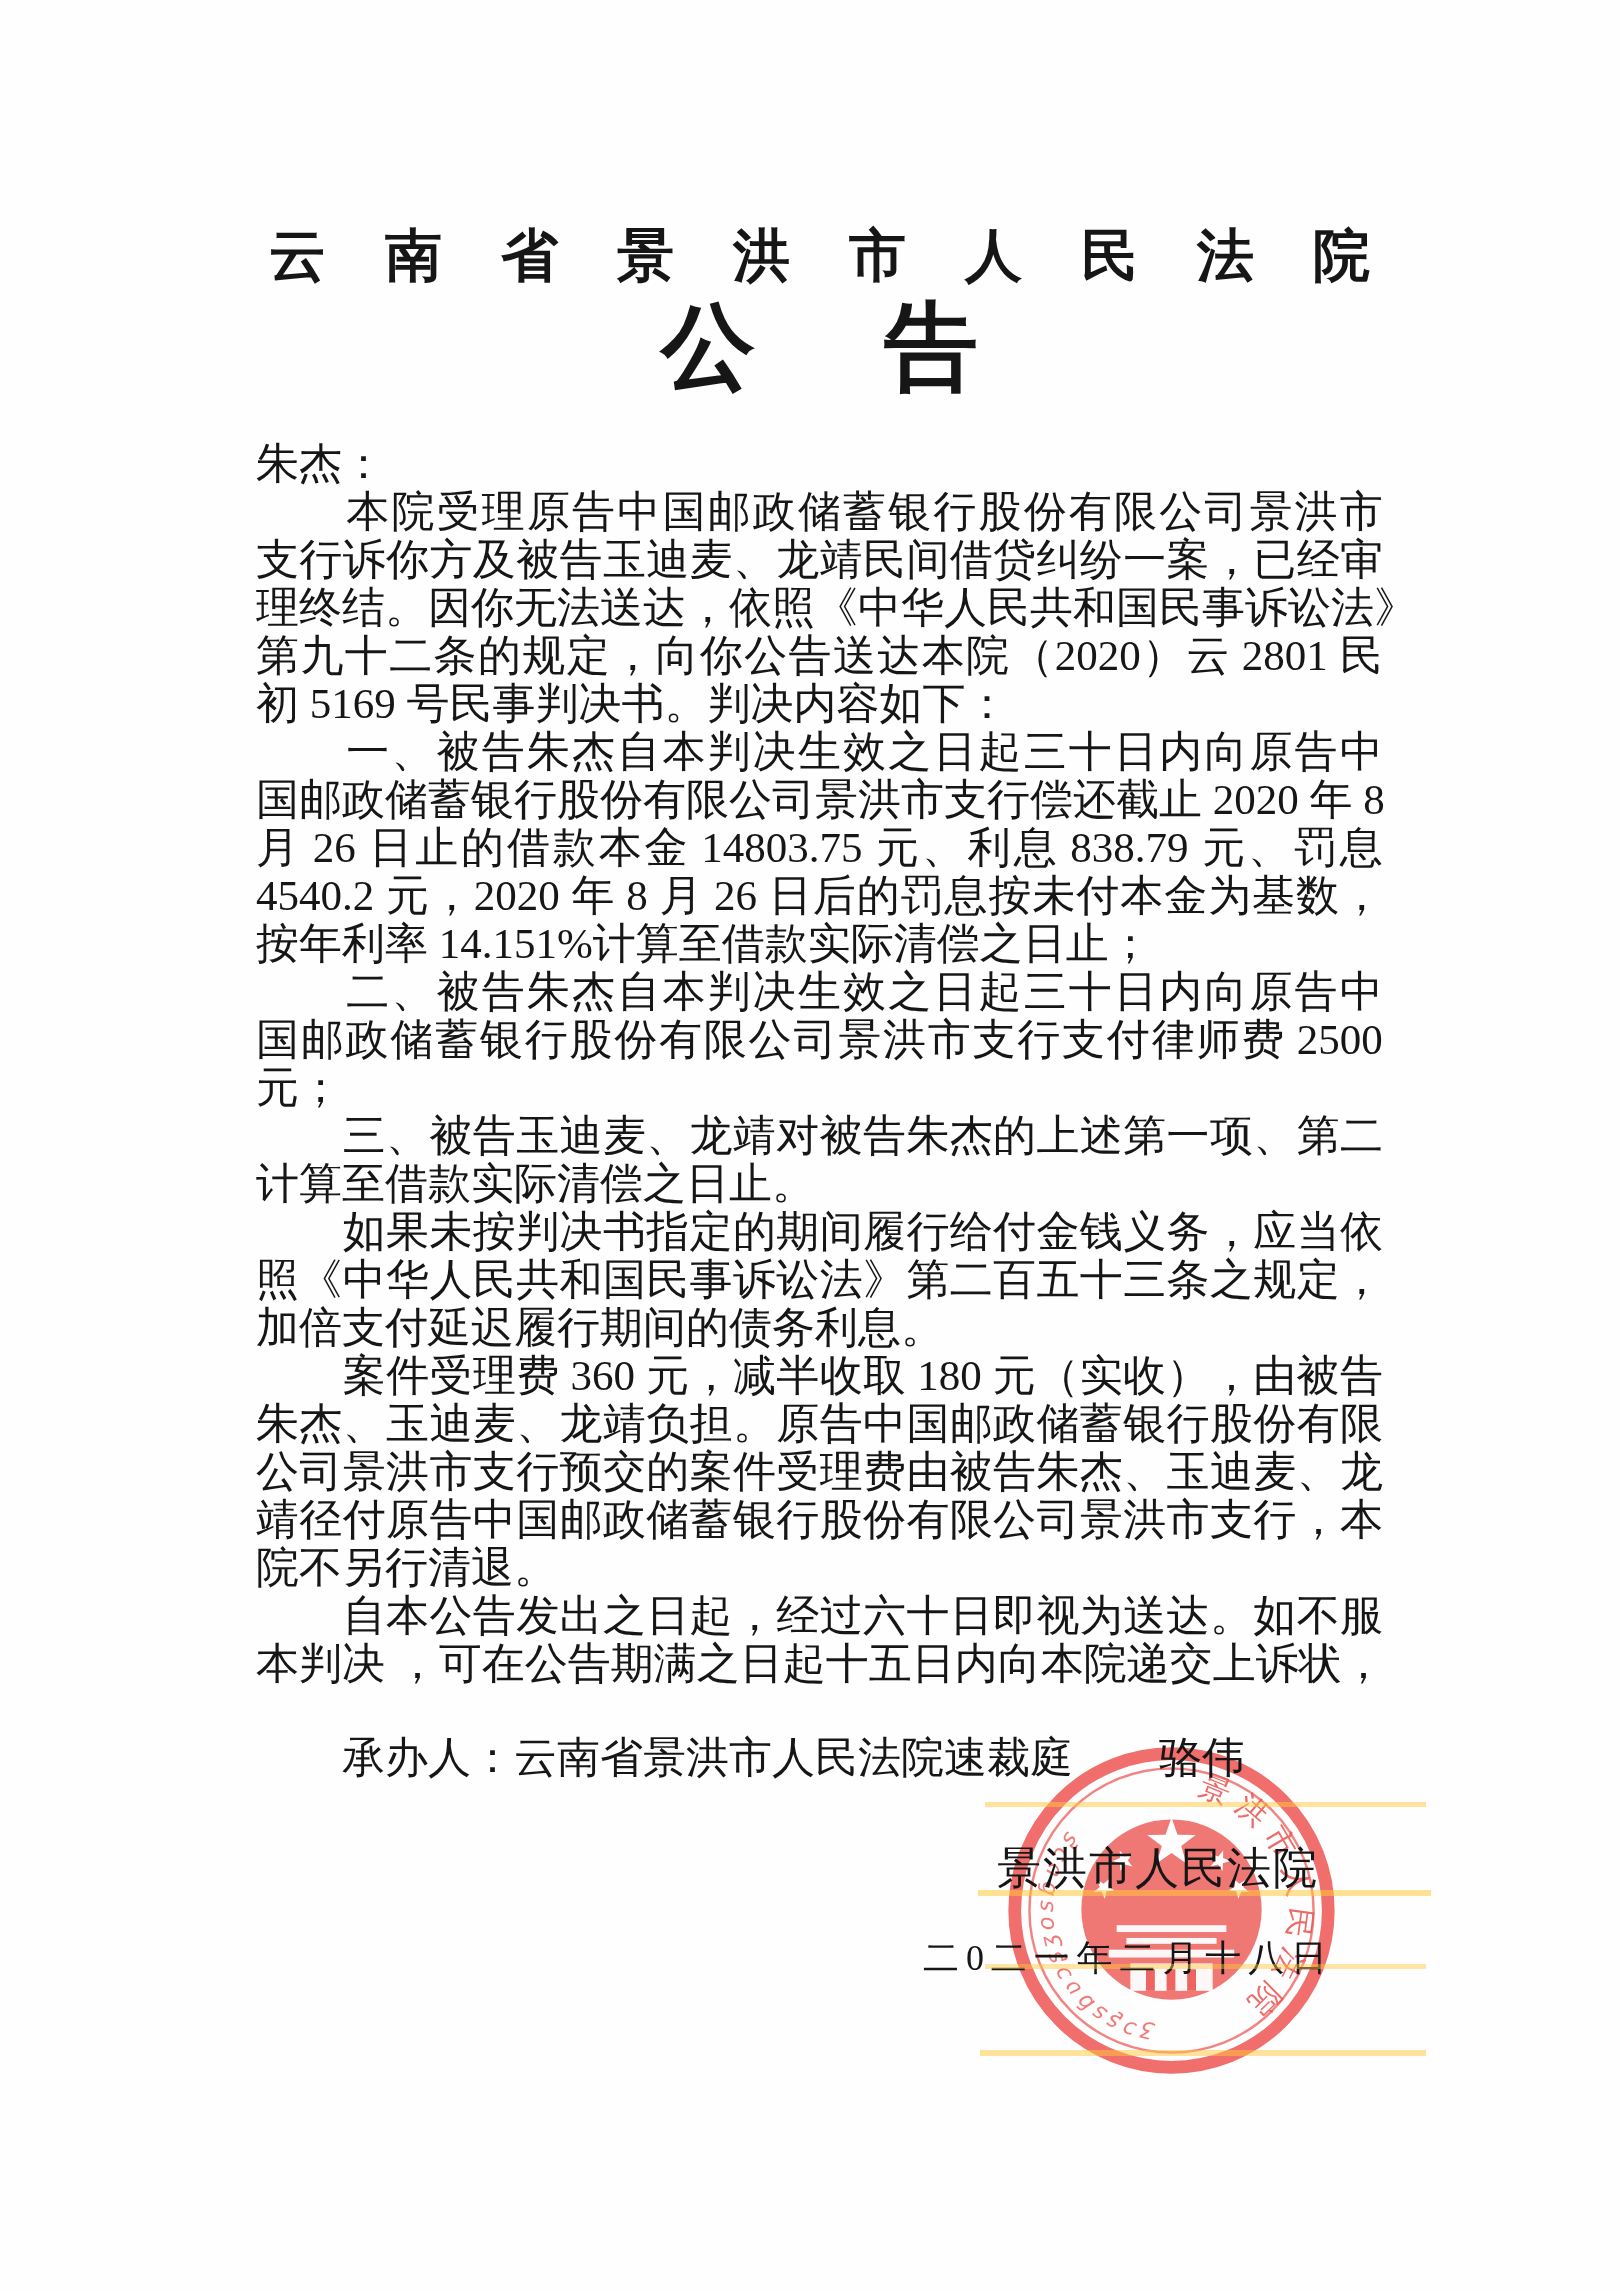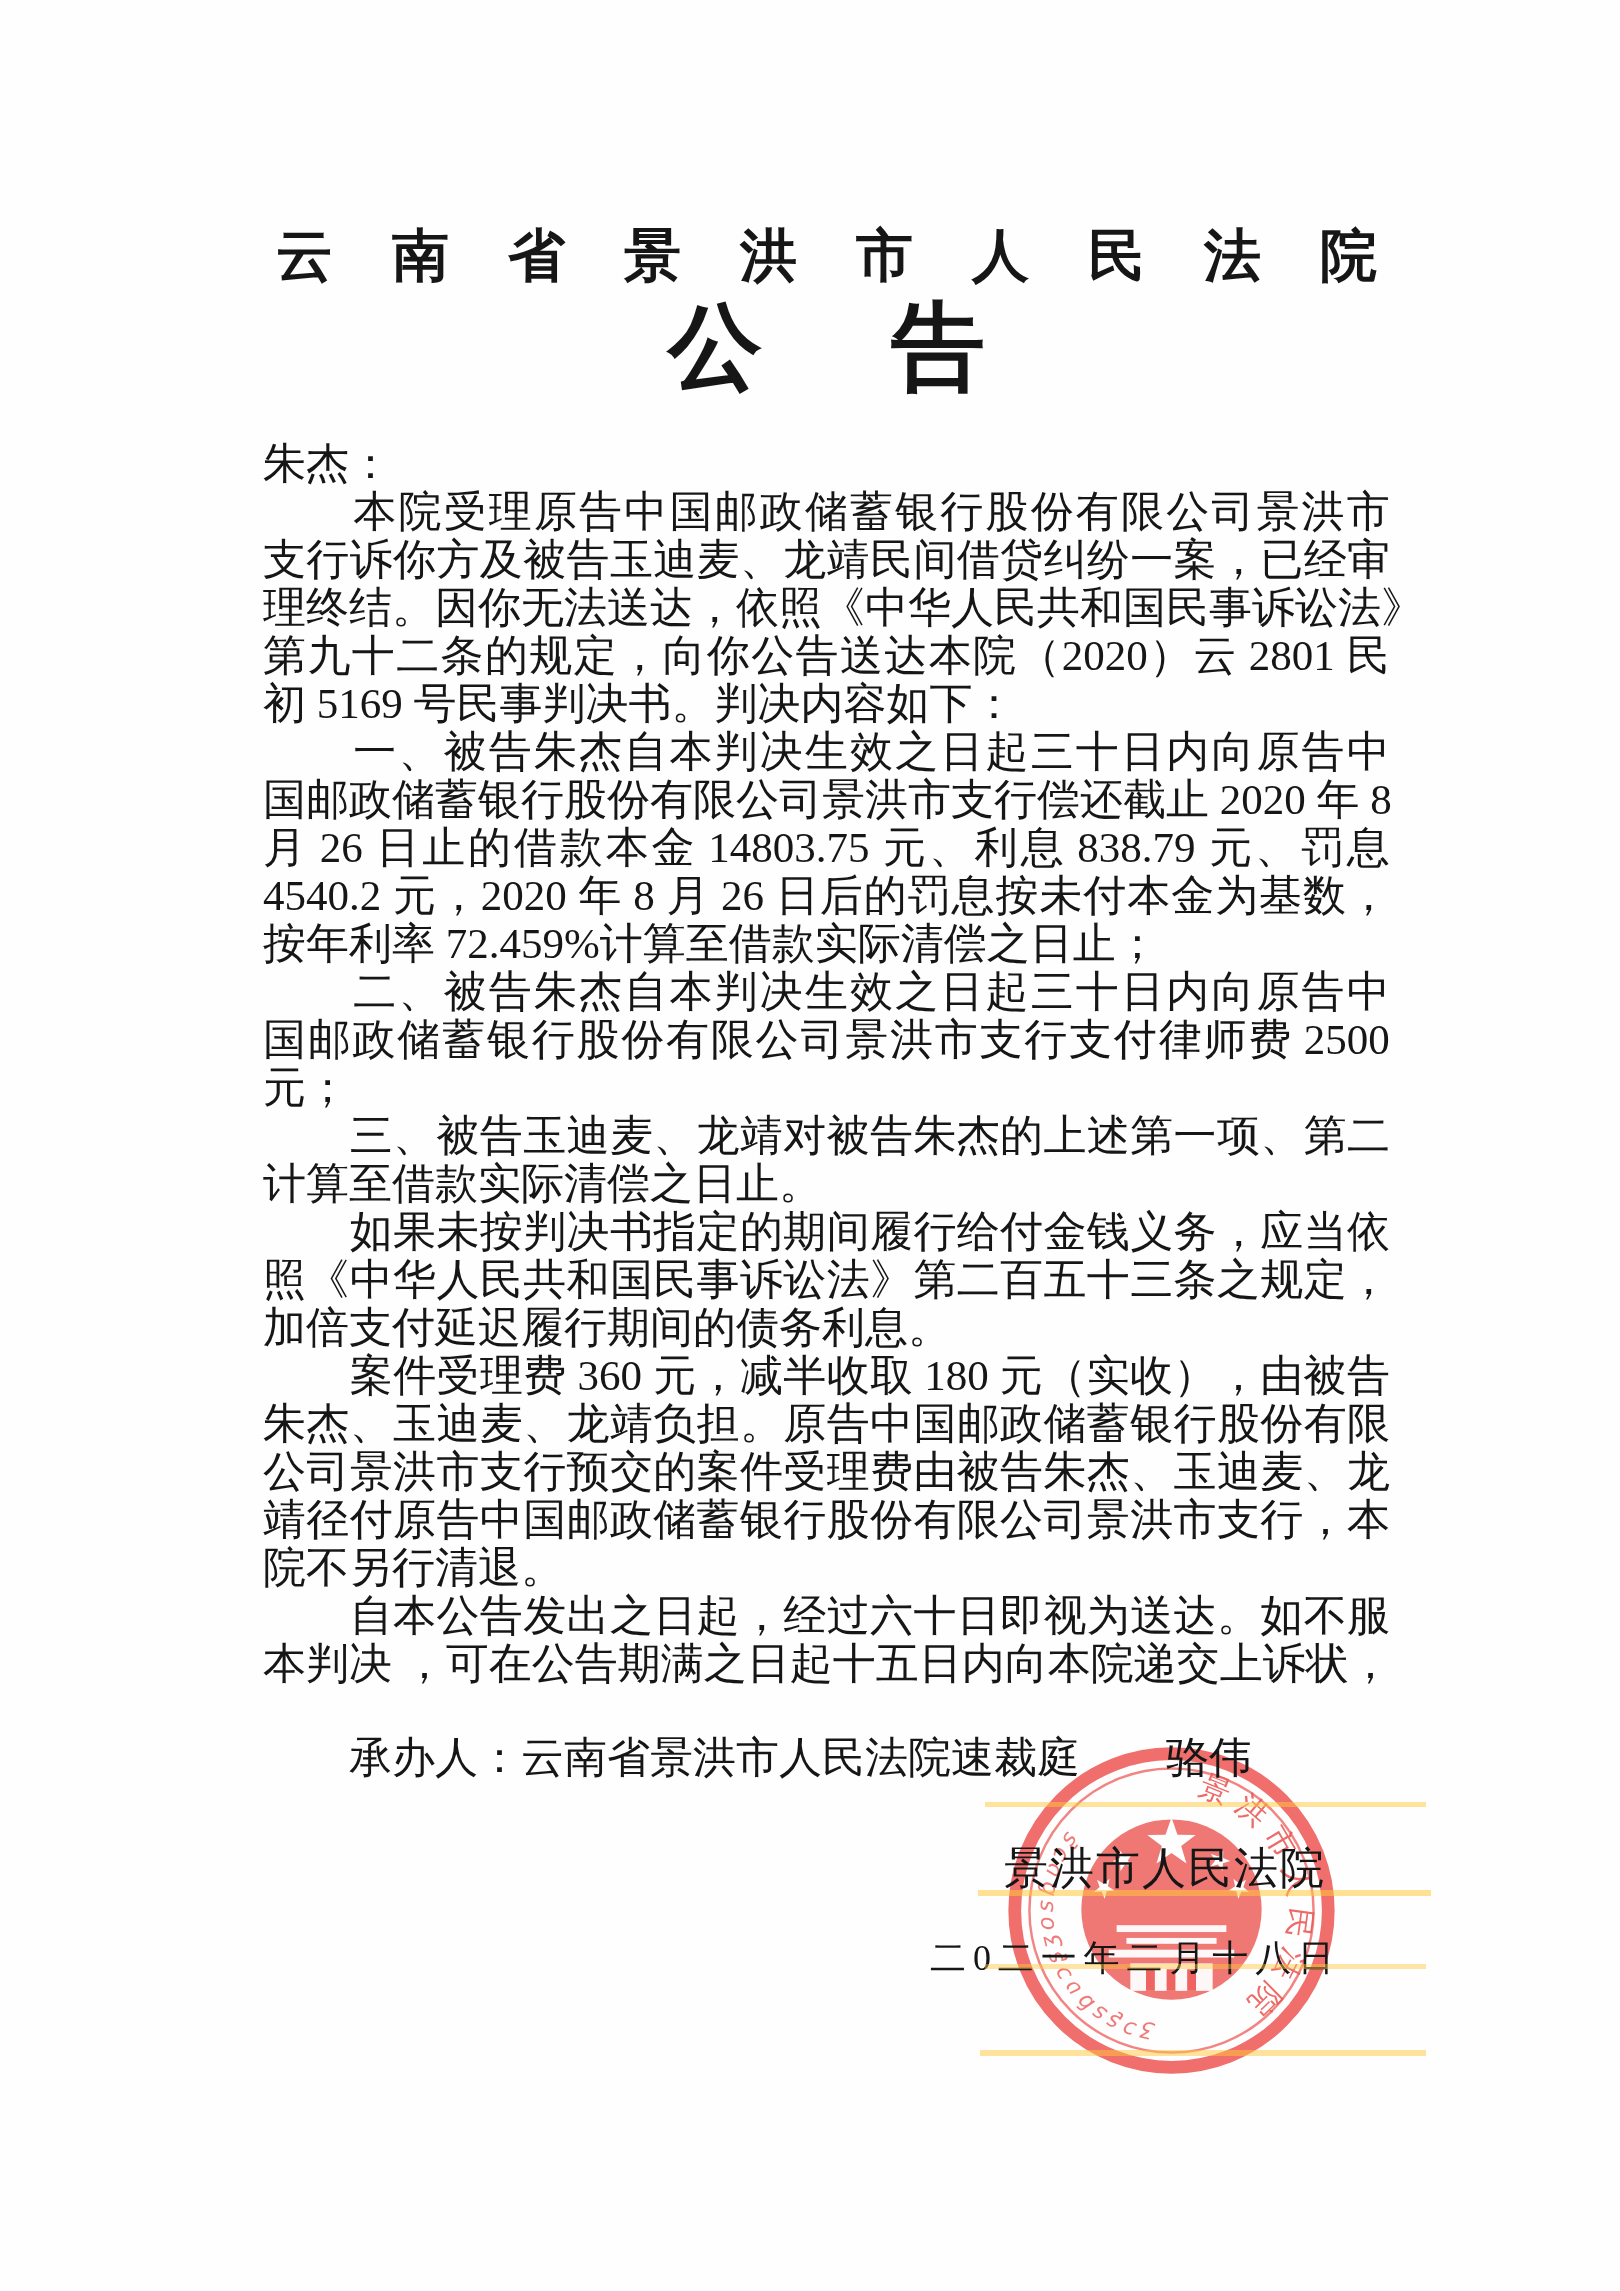--- a/index.html
+++ b/index.html
@@ -7,21 +7,21 @@
     position:relative;
     width:1620px;height:2292px;
     margin:0 auto;
     background:#fefefe;
     overflow:hidden;
     font-family:"Liberation Serif","DejaVu Serif",serif;
     color:#161616;
   }
   .content{
     position:absolute;
-    left:263px;top:223px;
+    left:256px;top:223px;
     width:1127px;
   }
   .court-title{
     text-align:center;
     height:65px;line-height:65px;
     font-family:"Liberation Sans","DejaVu Sans",sans-serif;
     font-weight:bold;
     font-size:57px;
     white-space:nowrap;
   }
@@ -100,21 +100,21 @@
         <div class="line">朱杰：</div>
         <div class="line justify"><span>　</span><span>　</span><span>本</span><span>院</span><span>受</span><span>理</span><span>原</span><span>告</span><span>中</span><span>国</span><span>邮</span><span>政</span><span>储</span><span>蓄</span><span>银</span><span>行</span><span>股</span><span>份</span><span>有</span><span>限</span><span>公</span><span>司</span><span>景</span><span>洪</span><span>市</span></div>
         <div class="line justify"><span>支</span><span>行</span><span>诉</span><span>你</span><span>方</span><span>及</span><span>被</span><span>告</span><span>玉</span><span>迪</span><span>麦</span><span>、</span><span>龙</span><span>靖</span><span>民</span><span>间</span><span>借</span><span>贷</span><span>纠</span><span>纷</span><span>一</span><span>案</span><span>，</span><span>已</span><span>经</span><span>审</span></div>
         <div class="line justify"><span>理</span><span>终</span><span>结</span><span>。</span><span>因</span><span>你</span><span>无</span><span>法</span><span>送</span><span>达</span><span>，</span><span>依</span><span>照</span><span>《</span><span>中</span><span>华</span><span>人</span><span>民</span><span>共</span><span>和</span><span>国</span><span>民</span><span>事</span><span>诉</span><span>讼</span><span>法</span><span>》</span></div>
         <div class="line justify"><span>第</span><span>九</span><span>十</span><span>二</span><span>条</span><span>的</span><span>规</span><span>定</span><span>，</span><span>向</span><span>你</span><span>公</span><span>告</span><span>送</span><span>达</span><span>本</span><span>院</span><span>（</span><span>2020</span><span>）</span><span>云</span><span> 2801 </span><span>民</span></div>
         <div class="line">初 5169 号民事判决书。判决内容如下：</div>
         <div class="line justify"><span>　</span><span>　</span><span>一</span><span>、</span><span>被</span><span>告</span><span>朱</span><span>杰</span><span>自</span><span>本</span><span>判</span><span>决</span><span>生</span><span>效</span><span>之</span><span>日</span><span>起</span><span>三</span><span>十</span><span>日</span><span>内</span><span>向</span><span>原</span><span>告</span><span>中</span></div>
         <div class="line justify"><span>国</span><span>邮</span><span>政</span><span>储</span><span>蓄</span><span>银</span><span>行</span><span>股</span><span>份</span><span>有</span><span>限</span><span>公</span><span>司</span><span>景</span><span>洪</span><span>市</span><span>支</span><span>行</span><span>偿</span><span>还</span><span>截</span><span>止</span><span> 2020 </span><span>年</span><span> 8</span></div>
         <div class="line justify"><span>月</span><span> 26 </span><span>日</span><span>止</span><span>的</span><span>借</span><span>款</span><span>本</span><span>金</span><span> 14803.75 </span><span>元</span><span>、</span><span>利</span><span>息</span><span> 838.79 </span><span>元</span><span>、</span><span>罚</span><span>息</span></div>
         <div class="line justify"><span>4540.2 </span><span>元</span><span>，</span><span>2020 </span><span>年</span><span> 8 </span><span>月</span><span> 26 </span><span>日</span><span>后</span><span>的</span><span>罚</span><span>息</span><span>按</span><span>未</span><span>付</span><span>本</span><span>金</span><span>为</span><span>基</span><span>数</span><span>，</span></div>
-        <div class="line">按年利率 72.459%计算至借款实际清偿之日止；</div>
+        <div class="line">按年利率 14.151%计算至借款实际清偿之日止；</div>
         <div class="line justify"><span>　</span><span>　</span><span>二</span><span>、</span><span>被</span><span>告</span><span>朱</span><span>杰</span><span>自</span><span>本</span><span>判</span><span>决</span><span>生</span><span>效</span><span>之</span><span>日</span><span>起</span><span>三</span><span>十</span><span>日</span><span>内</span><span>向</span><span>原</span><span>告</span><span>中</span></div>
         <div class="line justify"><span>国</span><span>邮</span><span>政</span><span>储</span><span>蓄</span><span>银</span><span>行</span><span>股</span><span>份</span><span>有</span><span>限</span><span>公</span><span>司</span><span>景</span><span>洪</span><span>市</span><span>支</span><span>行</span><span>支</span><span>付</span><span>律</span><span>师</span><span>费</span><span> 2500</span></div>
         <div class="line">元；</div>
         <div class="line justify"><span>　</span><span>　</span><span>三</span><span>、</span><span>被</span><span>告</span><span>玉</span><span>迪</span><span>麦</span><span>、</span><span>龙</span><span>靖</span><span>对</span><span>被</span><span>告</span><span>朱</span><span>杰</span><span>的</span><span>上</span><span>述</span><span>第</span><span>一</span><span>项</span><span>、</span><span>第</span><span>二</span></div>
         <div class="line">计算至借款实际清偿之日止。</div>
         <div class="line justify"><span>　</span><span>　</span><span>如</span><span>果</span><span>未</span><span>按</span><span>判</span><span>决</span><span>书</span><span>指</span><span>定</span><span>的</span><span>期</span><span>间</span><span>履</span><span>行</span><span>给</span><span>付</span><span>金</span><span>钱</span><span>义</span><span>务</span><span>，</span><span>应</span><span>当</span><span>依</span></div>
         <div class="line justify"><span>照</span><span>《</span><span>中</span><span>华</span><span>人</span><span>民</span><span>共</span><span>和</span><span>国</span><span>民</span><span>事</span><span>诉</span><span>讼</span><span>法</span><span>》</span><span>第</span><span>二</span><span>百</span><span>五</span><span>十</span><span>三</span><span>条</span><span>之</span><span>规</span><span>定</span><span>，</span></div>
         <div class="line">加倍支付延迟履行期间的债务利息。</div>
         <div class="line justify"><span>　</span><span>　</span><span>案</span><span>件</span><span>受</span><span>理</span><span>费</span><span> 360 </span><span>元</span><span>，</span><span>减</span><span>半</span><span>收</span><span>取</span><span> 180 </span><span>元</span><span>（</span><span>实</span><span>收</span><span>）</span><span>，</span><span>由</span><span>被</span><span>告</span></div>
         <div class="line justify"><span>朱</span><span>杰</span><span>、</span><span>玉</span><span>迪</span><span>麦</span><span>、</span><span>龙</span><span>靖</span><span>负</span><span>担</span><span>。</span><span>原</span><span>告</span><span>中</span><span>国</span><span>邮</span><span>政</span><span>储</span><span>蓄</span><span>银</span><span>行</span><span>股</span><span>份</span><span>有</span><span>限</span></div>

